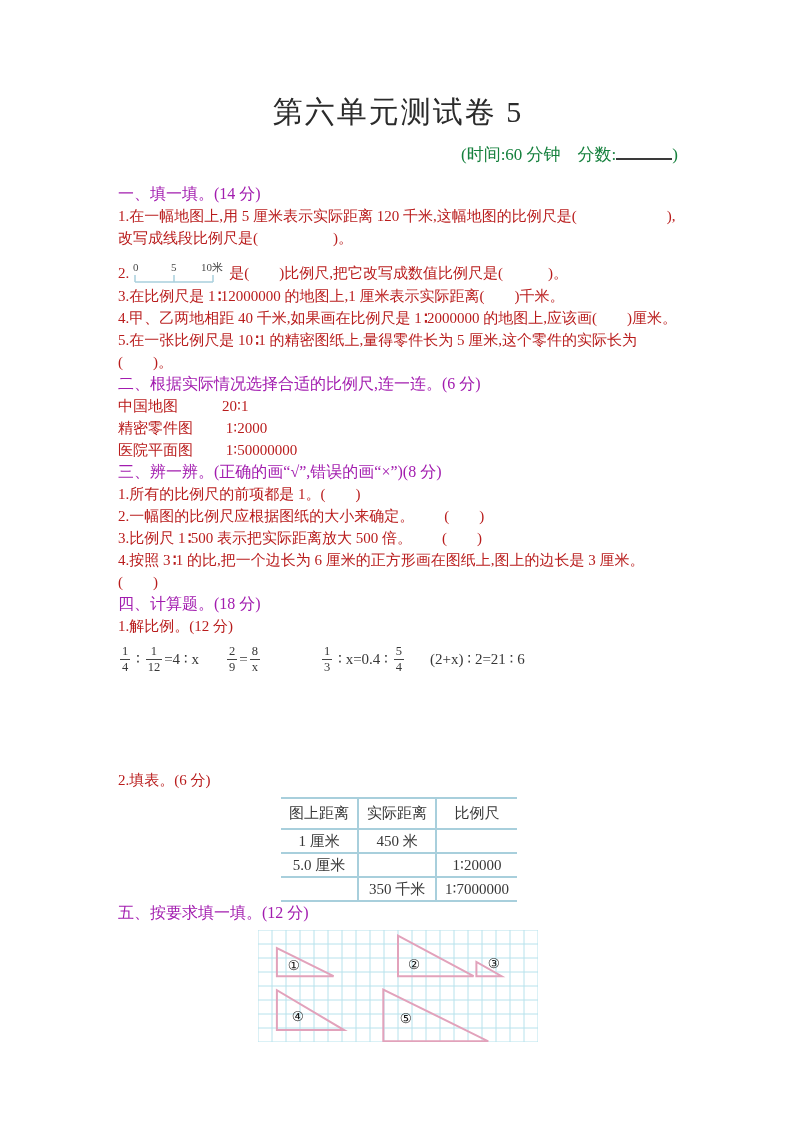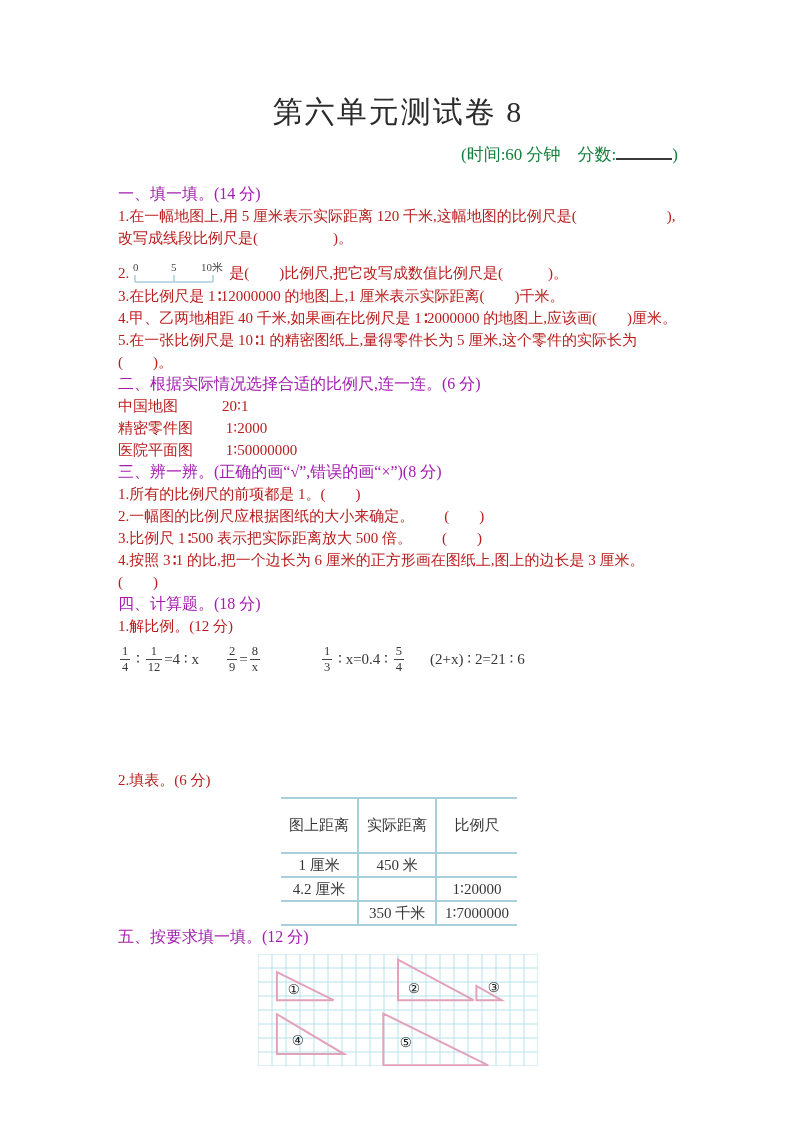--- a/index.html
+++ b/index.html
@@ -33,32 +33,32 @@
   .eq.e1{margin-right:26px;}
   .eq.e2{margin-right:58px;}
   .eq.e3{margin-right:24px;}
   .frac{display:inline-flex;flex-direction:column;align-items:center;
         font-size:12.5px;line-height:1.15;margin:0 2px;}
   .frac .den{border-top:1.5px solid #444;padding:0 2px;}
   .frac .num{padding:0 2px;}
   .fill-table{
     border-collapse:collapse;margin:6px 0 0 163px;font-size:15px;text-align:center;
   }
-  .fill-table th{font-weight:400;height:29px;padding:12px 8px;}
+  .fill-table th{font-weight:400;height:29px;padding:0 8px;}
   .fill-table td{height:22px;padding:0 8px;}
   .fill-table th,.fill-table td{border-top:2px solid #a8cfdc;border-bottom:2px solid #a8cfdc;}
   .fill-table th+th,.fill-table td+td{border-left:2px solid #a8cfdc;}
   .grid-wrap{margin:6px 0 0 140px;}
 </style>
 </head>
 <body>
 
 <div class="page">
 
-  <h1 class="title">第六单元测试卷 8</h1>
+  <h1 class="title">第六单元测试卷 5</h1>
 
   <div class="meta">
     <span>(时间:60 分钟　分数:</span><span class="blank-underline"></span><span>)</span>
   </div>
 
   <div class="sec-heading mt">一、填一填。(14 分)</div>
   <div class="q-line">1.在一幅地图上,用 5 厘米表示实际距离 120 千米,这幅地图的比例尺是(　　　　　　),改写成线段比例尺是(　　　　　)。</div>
   <div class="q-line q2line">
     <span class="q2txt">2.</span>
     <svg class="scalebar" width="96" height="26" viewBox="0 0 96 26">
@@ -126,21 +126,21 @@
       <th>图上距离</th>
       <th>实际距离</th>
       <th>比例尺</th>
     </tr>
     <tr>
       <td>1 厘米</td>
       <td>450 米</td>
       <td></td>
     </tr>
     <tr>
-      <td>4.2 厘米</td>
+      <td>5.0 厘米</td>
       <td></td>
       <td>1∶20000</td>
     </tr>
     <tr>
       <td></td>
       <td>350 千米</td>
       <td>1∶7000000</td>
     </tr>
   </tbody>
     </table>

